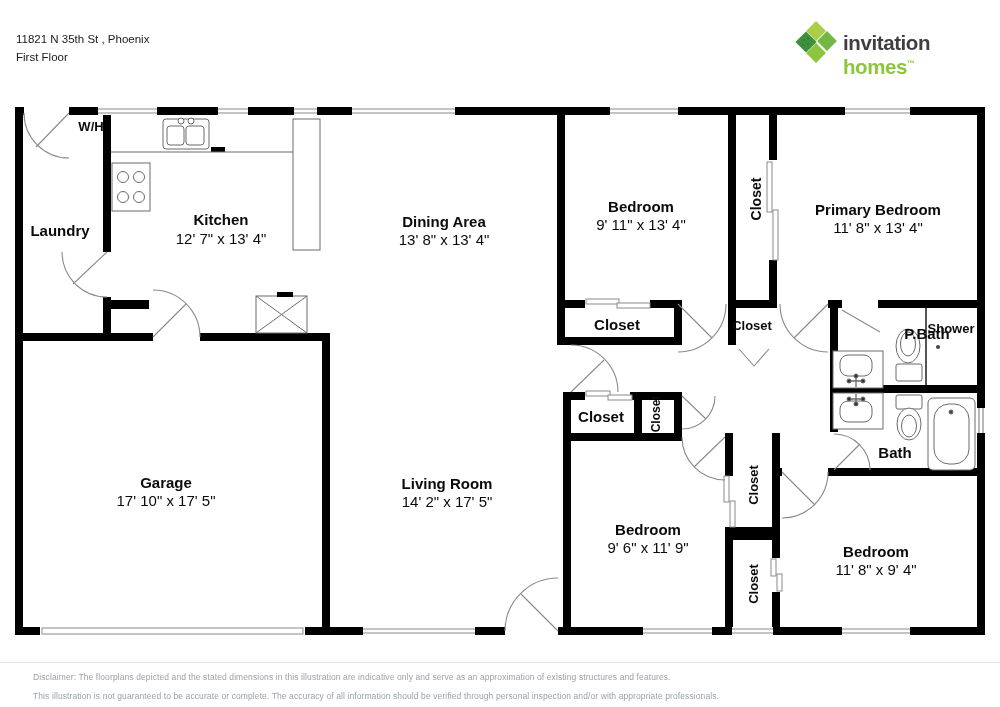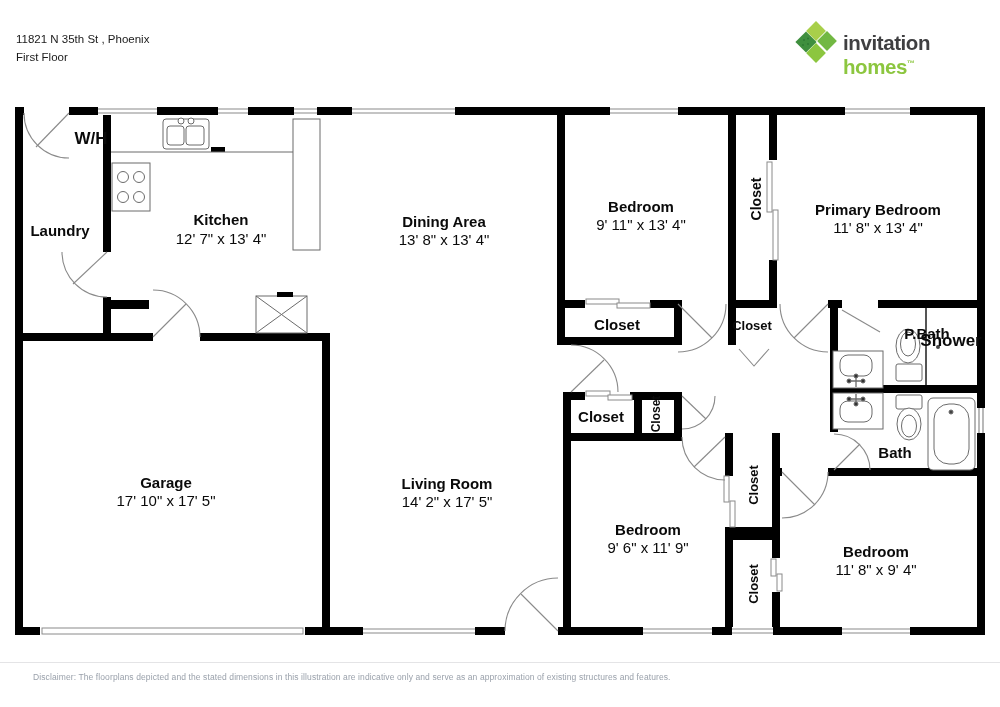--- a/index.html
+++ b/index.html
@@ -7,21 +7,21 @@
         font-family:"Liberation Sans",sans-serif;color:#111;}
   .abs{position:absolute;}
   svg.plan{position:absolute;left:0;top:0;}
   .lbl{position:absolute;transform:translate(-50%,-50%);white-space:nowrap;line-height:1;color:#0a0a0a;}
   .vlbl{transform:translate(-50%,-50%) rotate(-90deg);}
   .bold{font-weight:700;}
   .s15{font-size:15px;}
   .s14{font-size:14px;}
   .s13{font-size:13px;}
   .s12{font-size:12px;}
-  .s11{font-size:17px;margin-top:12px;}
+  .s11{font-size:13px;}
   .hdr{position:absolute;font-size:11.5px;color:#1a1a1a;margin-top:19px;}
   .brand{position:absolute;left:843px;top:31px;font-size:20.5px;font-weight:700;letter-spacing:-0.4px;}
   .brand .tm{font-size:8px;vertical-align:super;}
   .disc{position:absolute;font-size:8.5px;color:#9aa1ab;letter-spacing:0.1px;}
   .divline{position:absolute;left:0;top:662px;width:1000px;height:1px;background:#e4e4e6;}
 </style>
 </head>
 <body>
 
 <div class="page">
@@ -274,14 +274,15 @@
   <div class="lbl s15" style="left:876px;top:569px;">11' 8" x 9' 4"</div>
 
   <div class="lbl bold s15" style="left:166px;top:482px;">Garage</div>
   <div class="lbl s15" style="left:166px;top:500px;">17' 10" x 17' 5"</div>
 
   <div class="lbl bold s15" style="left:447px;top:483px;">Living Room</div>
   <div class="lbl s15" style="left:447px;top:501px;">14' 2" x 17' 5"</div>
 
   <div class="divline"></div>
   <div class="disc" style="left:33px;top:672px;">Disclaimer: The floorplans depicted and the stated dimensions in this illustration are indicative only and serve as an approximation of existing structures and features.</div>
+  <div class="disc" style="left:33px;top:691px;">This illustration is not guaranteed to be accurate or complete. The accuracy of all information should be verified through personal inspection and/or with appropriate professionals.</div>
 
 </div>
 
 </body></html>

